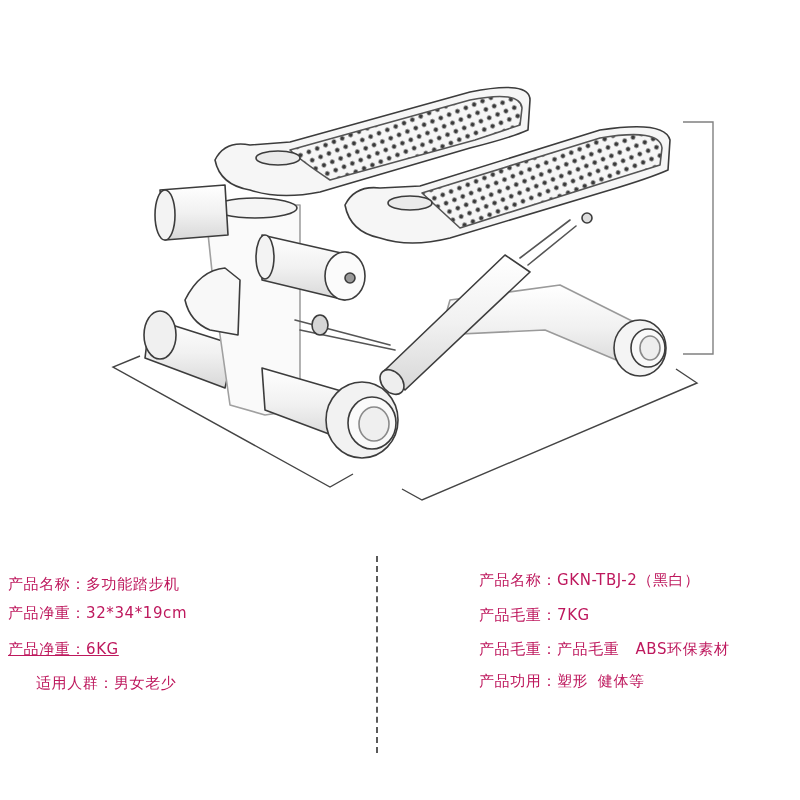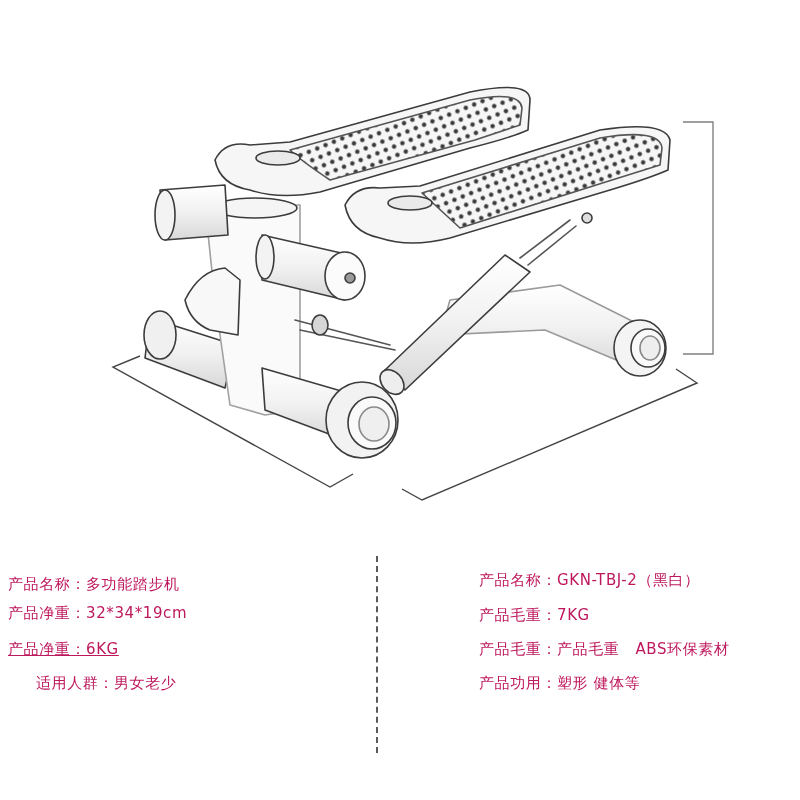--- a/index.html
+++ b/index.html
@@ -106,16 +106,16 @@
 
   <div class="spec-row" style="left:479px; top:14px;">
     <span class="label">产品名称：</span><span class="value">GKN-TBJ-2（黑白）</span>
   </div>
   <div class="spec-row" style="left:479px; top:49px;">
     <span class="label">产品毛重：</span><span class="value">7KG</span>
   </div>
   <div class="spec-row" style="left:479px; top:83px;">
     <span class="label">产品毛重：</span><span class="value" style="white-space:pre;">产品毛重   ABS环保素材</span>
   </div>
-  <div class="spec-row" style="left:479px; top:117px;">
+  <div class="spec-row" style="left:479px; top:117px;font-family:Liberation Mono, monospace;">
     <span class="label">产品功用：</span><span class="value">塑形 健体等</span>
   </div>
 </div>
 
 </body></html>

